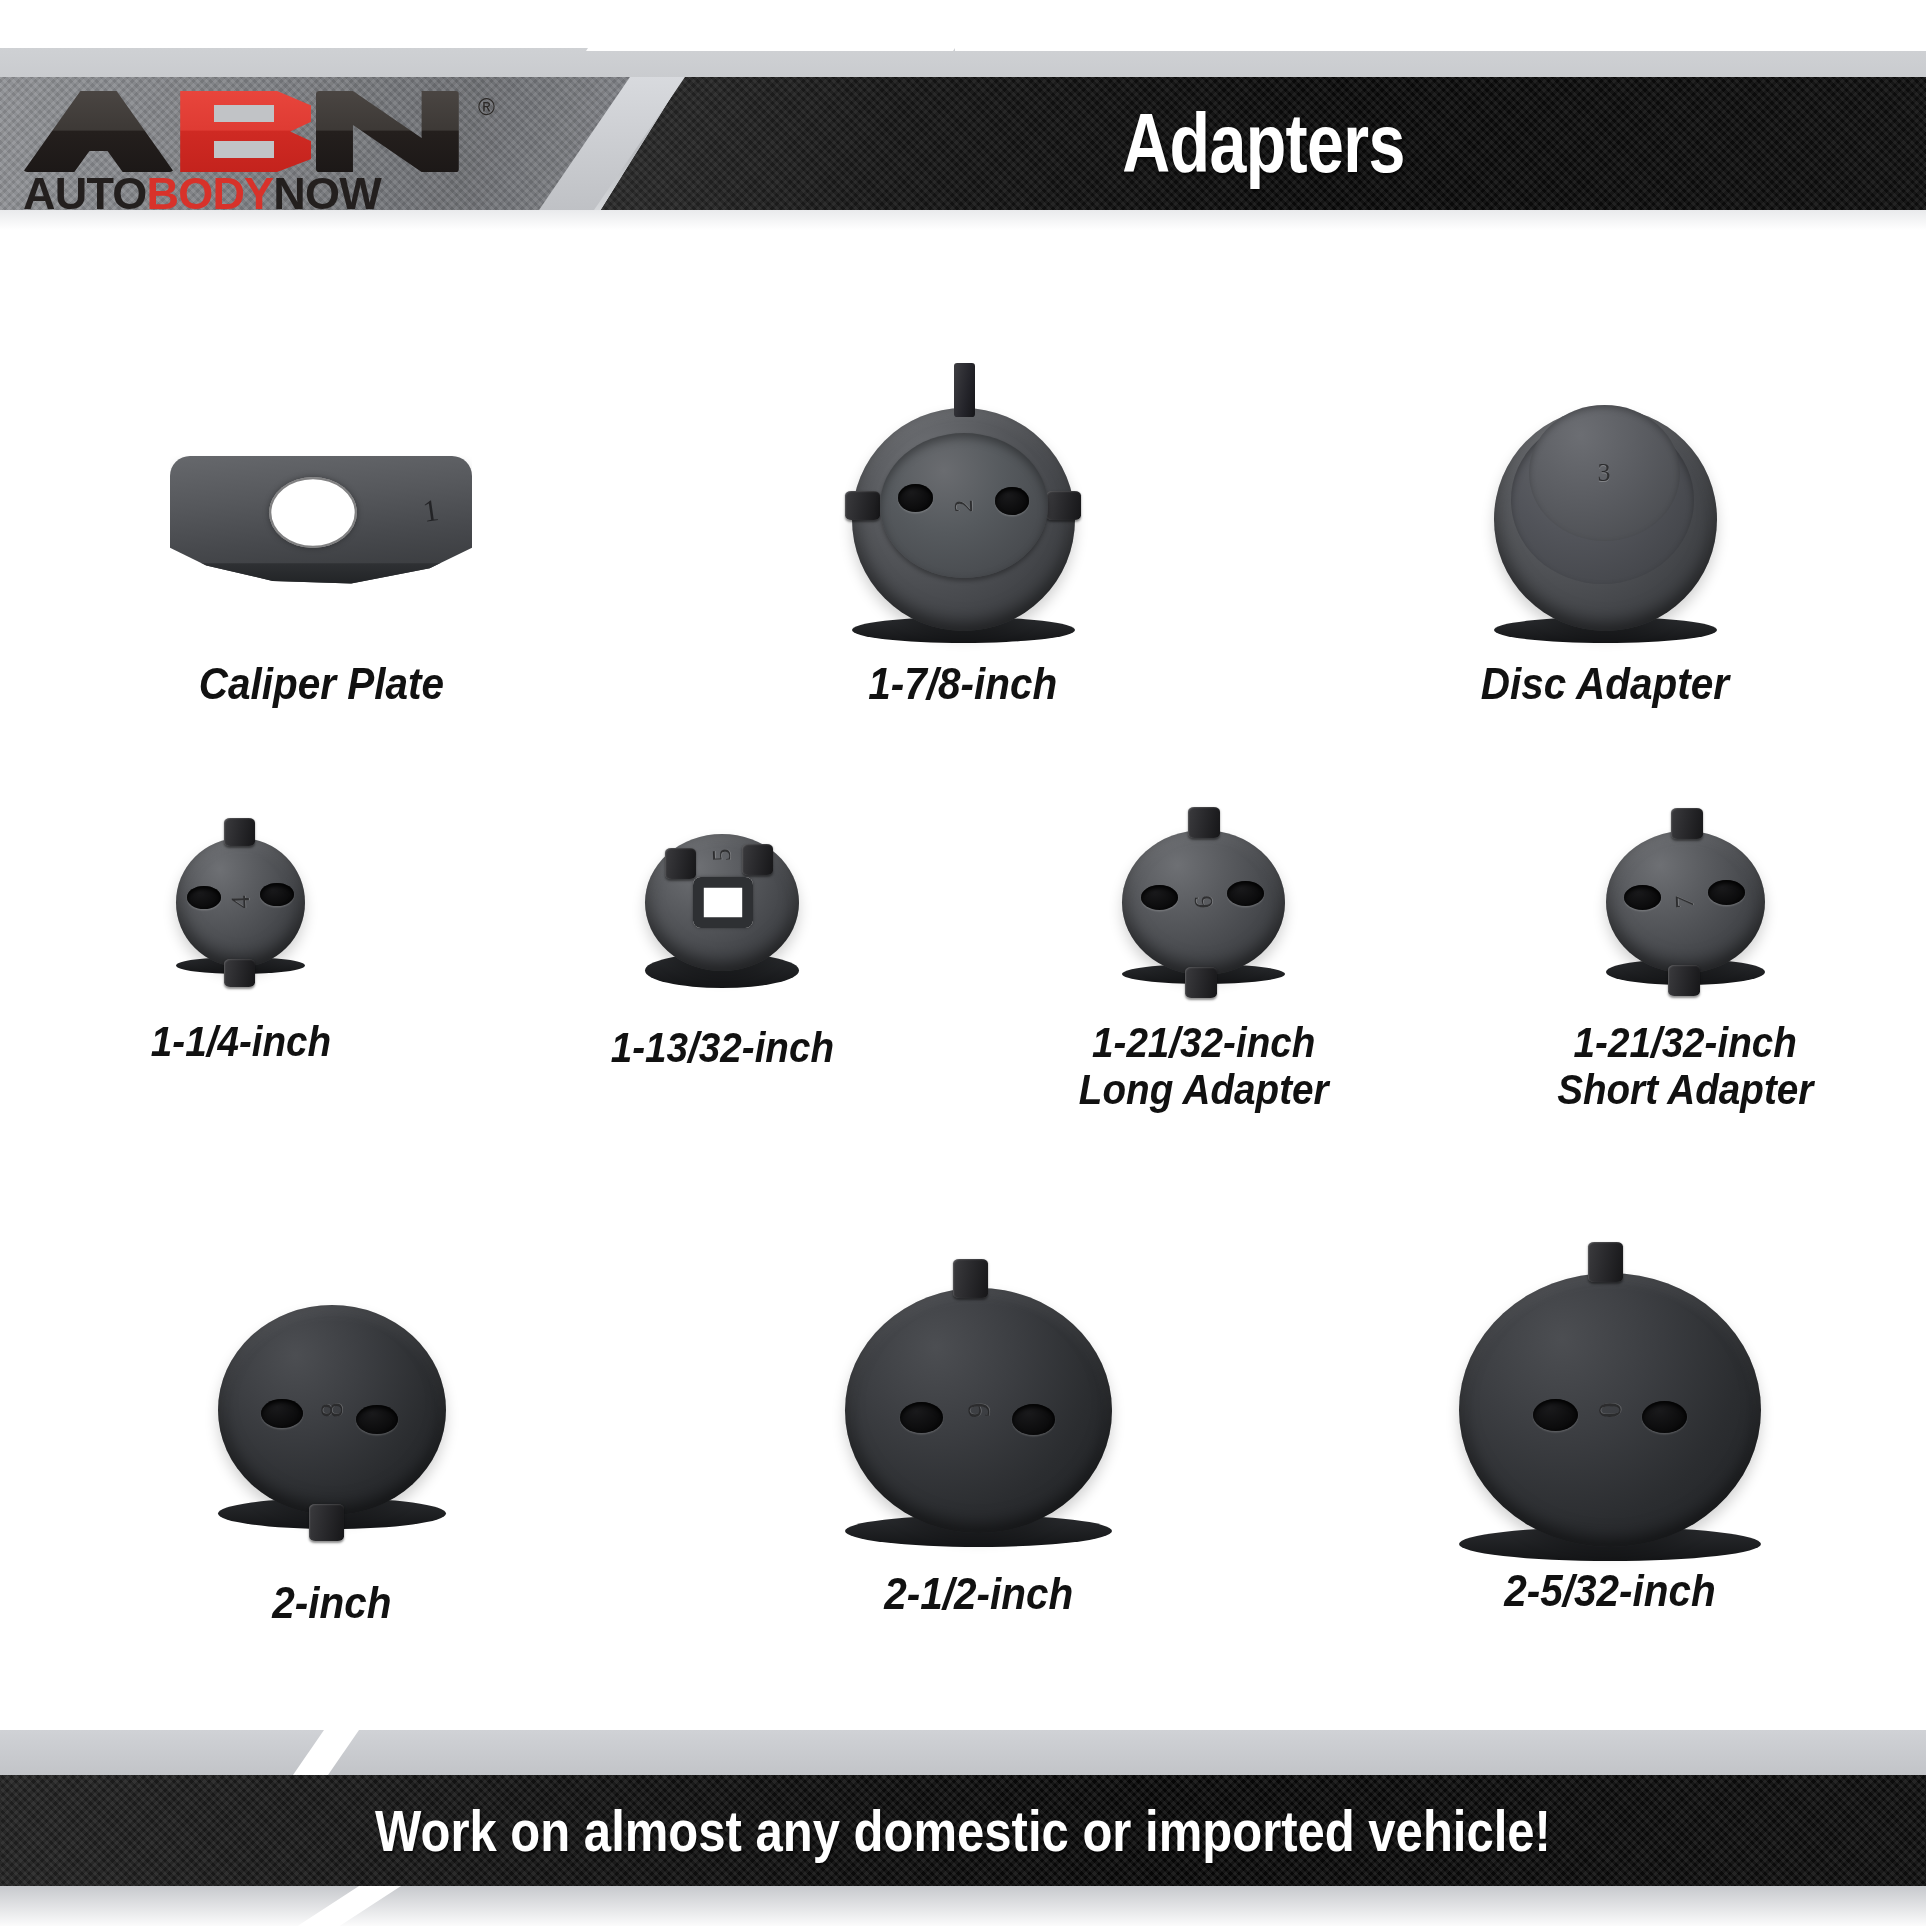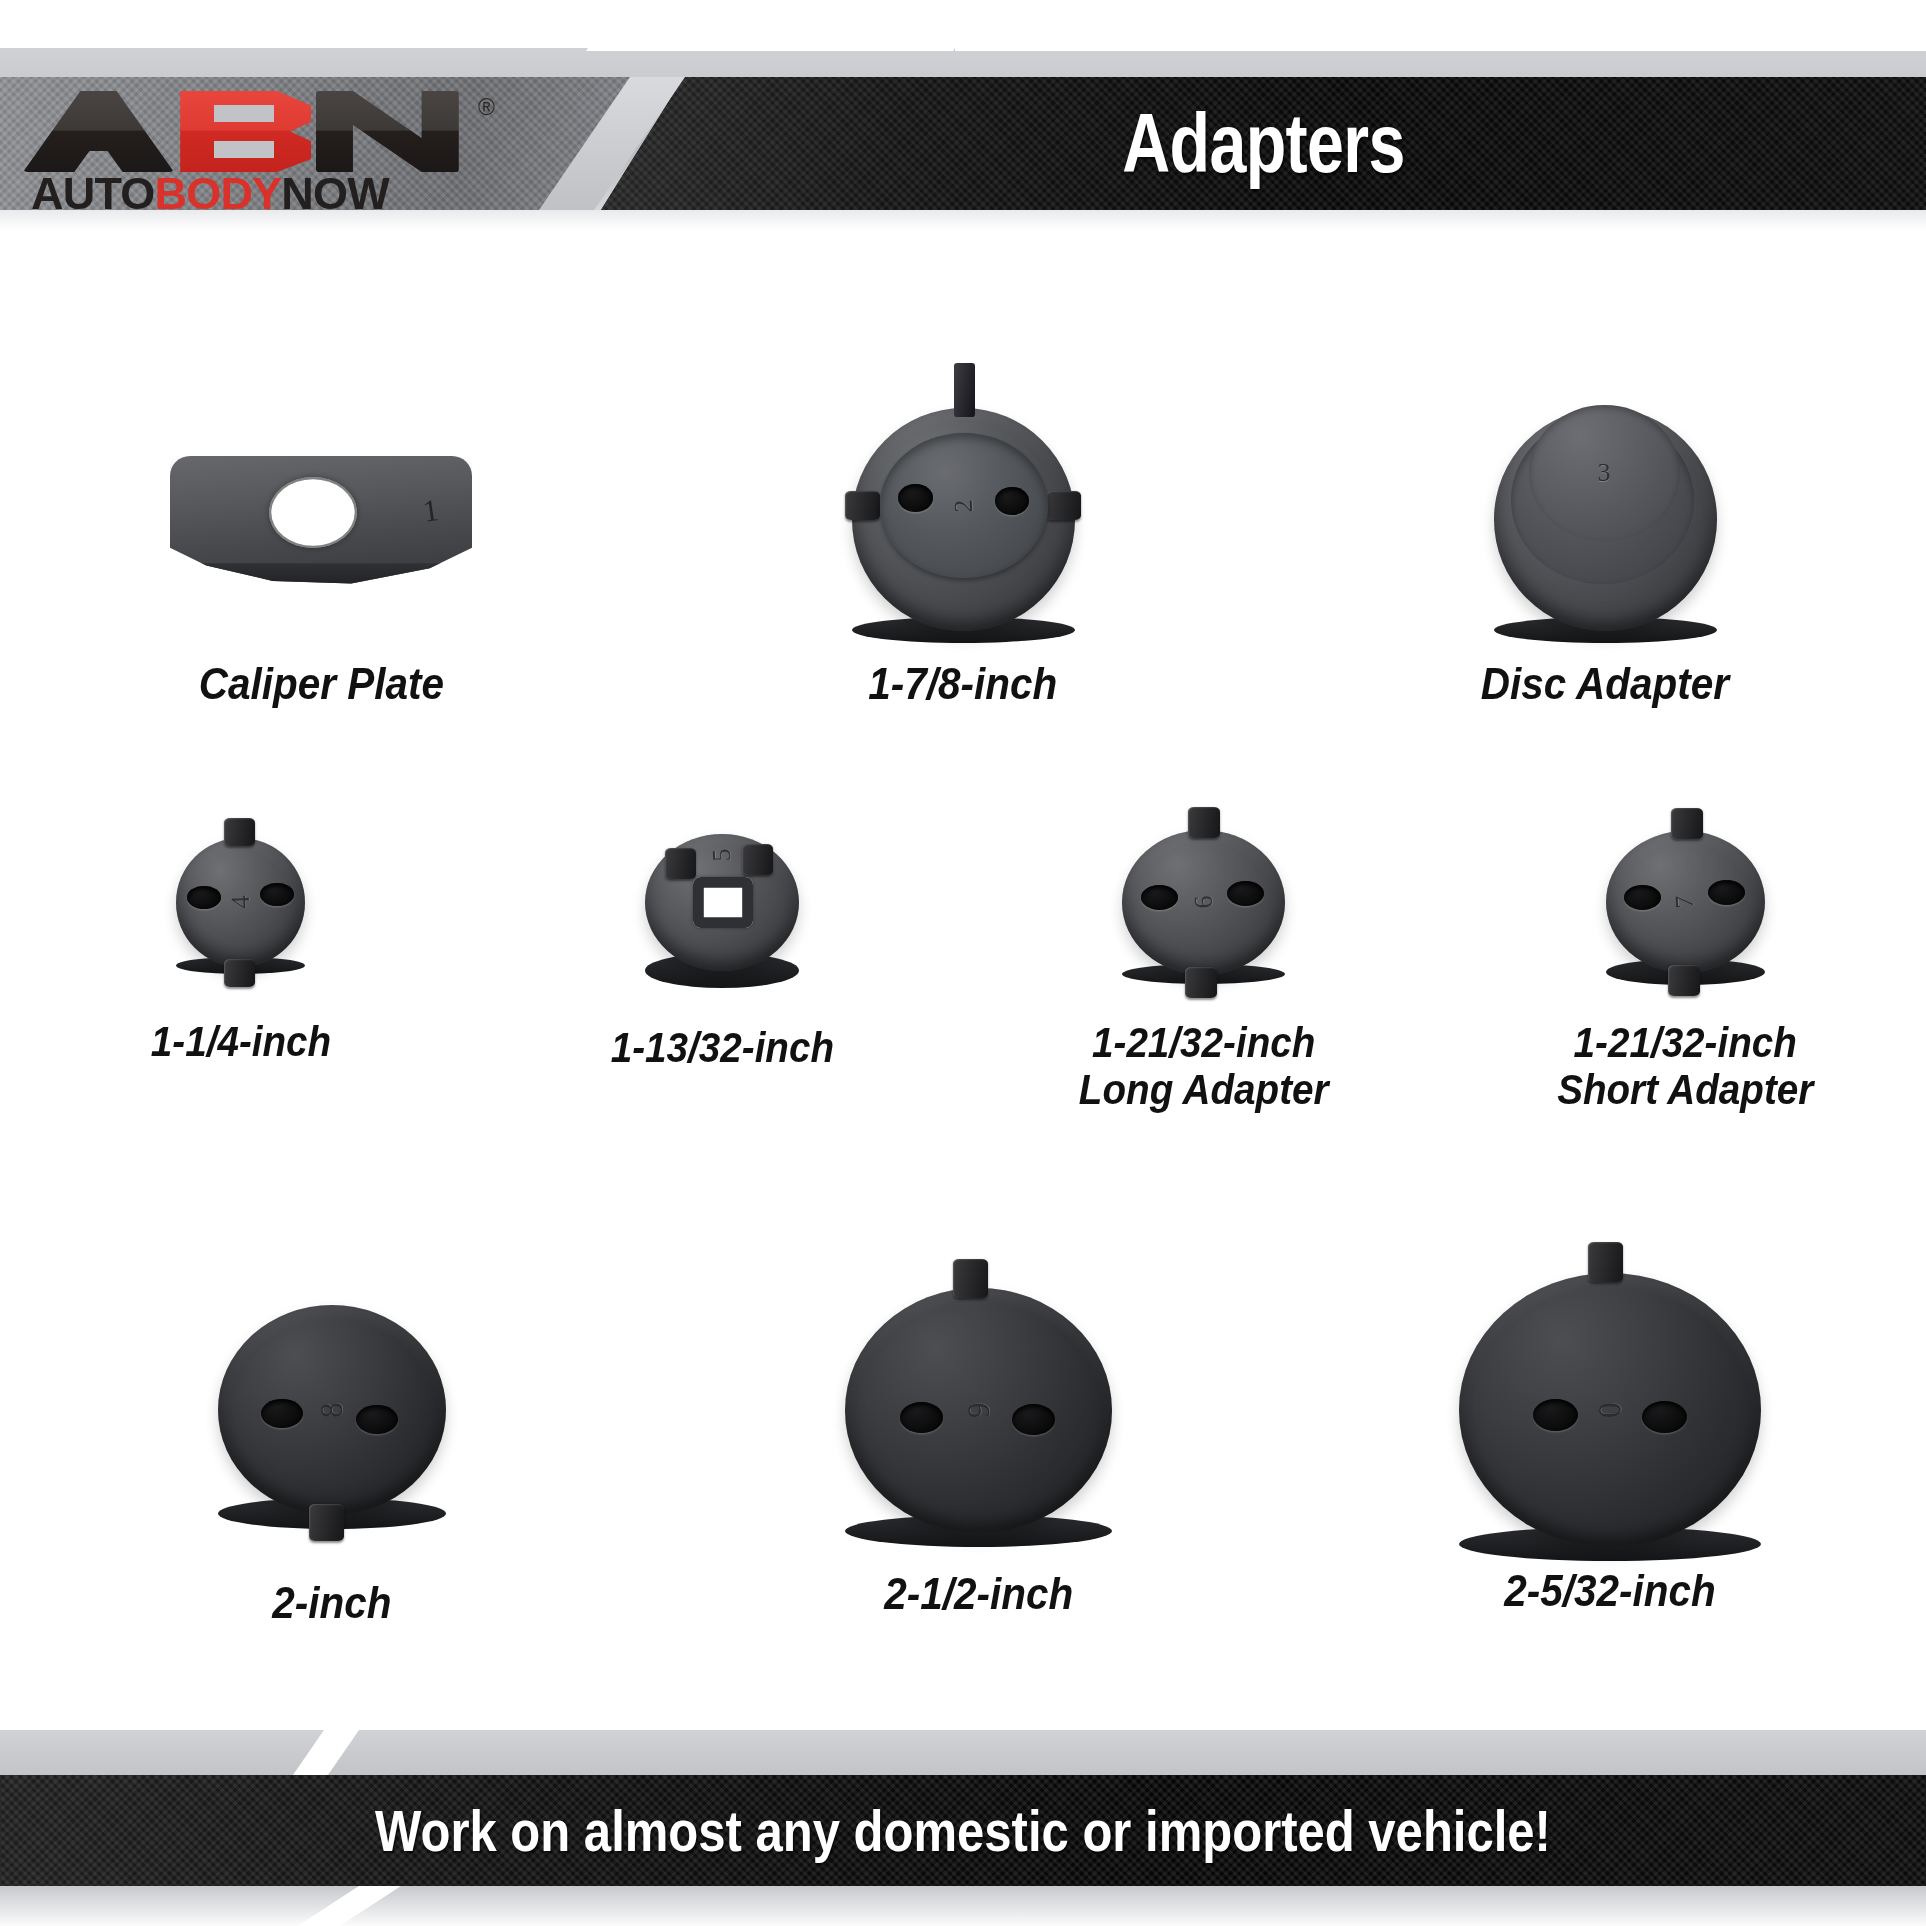--- a/index.html
+++ b/index.html
@@ -97,21 +97,21 @@
     width:143px;height:81px;margin-left:4.6px;
     background:linear-gradient(180deg,#4a4542 0%,#3d3936 48%,#241f1d 50%,#1c1817 100%);
     clip-path:polygon(0 0, 26% 0, 74% 58%, 74% 0, 100% 0, 100% 100%, 74% 100%, 26% 42%, 26% 100%, 0 100%);
     border-radius:3.1px;
   }
   .logo-reg{
     position:absolute;left:455px;top:3.1px;
     font-size:23px;color:#2b2826;font-weight:400;
   }
   .logo-word{
-    position:absolute;left:8px;top:80px;
+    position:absolute;left:0;top:80px;
     font-size:45px;font-weight:bold;letter-spacing:-0.8px;
     white-space:nowrap;line-height:1;
   }
   .lw-dark{color:#231f1e;}
   .lw-red{color:#d8322a;}
 
   
   .hdr-title{
     position:absolute;left:601px;top:77px;width:1325px;height:133px;
     display:flex;align-items:center;justify-content:center;

